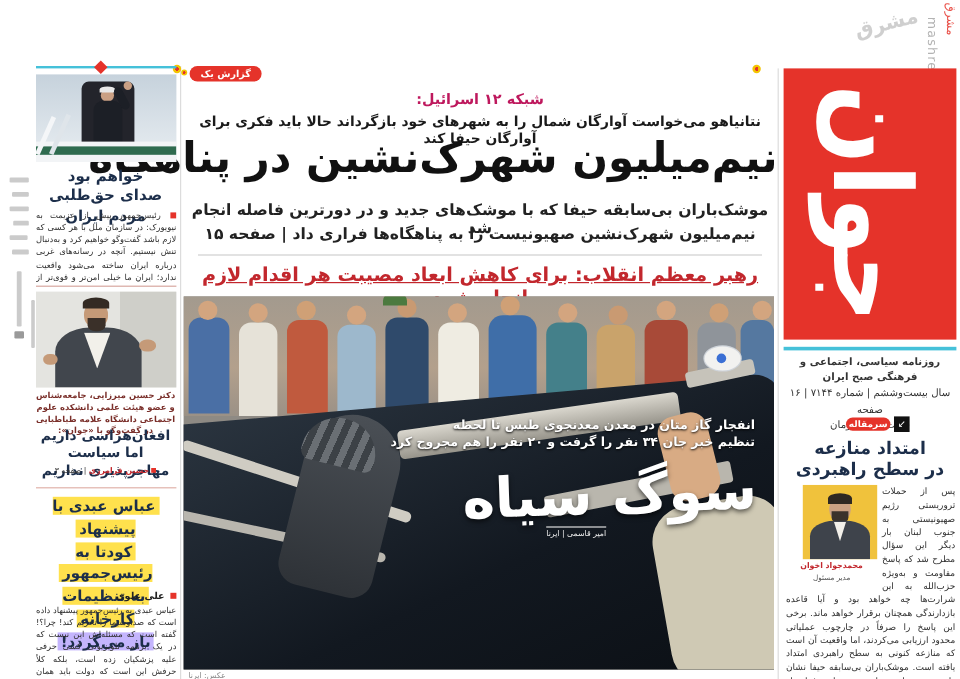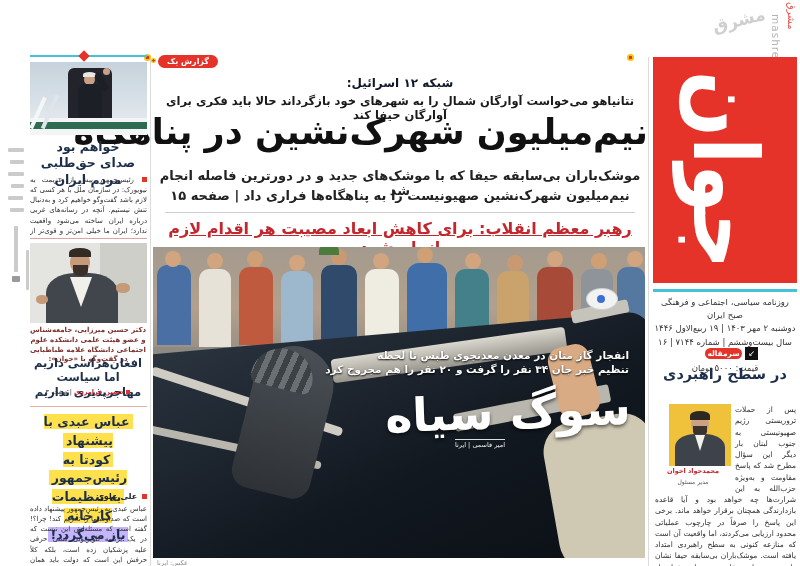--- a/index.html
+++ b/index.html
@@ -30,31 +30,31 @@
 
   <div class="vline" style="left:150px;top:55px;height:511px;"></div>
   <div class="vline" style="left:648px;top:57px;height:509px;"></div>
 
   <div class="abs" style="left:653px;top:57px;width:144px;">
     <div style="width:144px;height:226px;background:#e5332a;display:flex;align-items:center;justify-content:center;overflow:hidden;">
       <span style="color:#fff;font-weight:bold;font-size:78px;transform:rotate(90deg) scaleY(1.15);display:block;letter-spacing:-4px;">جوان</span>
     </div>
     <div class="cyanline" style="left:0;top:232px;width:144px;height:3px;"></div>
     <div class="abs center" style="left:0;top:239px;width:144px;font-size:8.5px;line-height:1.55;color:#333;">
-      <div style="font-weight:normal;">روزنامه سیاسی، اجتماعی و فرهنگی صبح ایران</div>
-      <div>دوشنبه ۲ مهر ۱۴۰۳ | ۱۹ ربیع‌الاول ۱۴۴۶</div>
+      <div style="font-weight:bold;">روزنامه سیاسی، اجتماعی و فرهنگی صبح ایران</div>
       <div>سال بیست‌وششم | شماره ۷۱۴۴ | ۱۶ صفحه</div>
       <div>قیمت: ۵۰۰۰ تومان</div>
     </div>
   </div>
 
   <div class="abs" style="left:653px;top:347px;width:144px;">
     <div class="abs" style="left:92px;top:0;width:13px;height:13px;background:#111;color:#fff;font-size:8px;display:flex;align-items:center;justify-content:center;">↙</div>
     <div class="badge" style="left:52px;top:1px;width:37px;height:11px;font-size:7.5px;">سرمقاله</div>
     <div class="center" style="position:absolute;left:0;top:18px;width:144px;font-weight:bold;font-size:14.5px;line-height:1.25;color:#1c2e4a;">
+      <div>امتداد منازعه</div>
       <div>در سطح راهبردی</div>
     </div>
     <div class="abs jtext" style="left:2px;top:57px;width:141px;height:162px;overflow:hidden;font-size:7.5px;line-height:1.5;">
       <figure style="float:left;width:76px;margin:0 4px 2px 0;text-align:center;">
         <div style="position:relative;width:62px;height:62px;background:#f0c23c;overflow:hidden;">
           <div class="abs" style="left:22px;top:10px;width:18px;height:20px;background:#caa183;border-radius:50% 50% 45% 45%;"></div>
           <div class="abs" style="left:21px;top:7px;width:20px;height:9px;background:#2e2822;border-radius:50% 50% 0 0;"></div>
           <div class="abs" style="left:24px;top:22px;width:14px;height:10px;background:#3a322b;border-radius:0 0 45% 45%;"></div>
           <div class="abs" style="left:6px;top:30px;width:50px;height:32px;background:#3e434b;border-radius:40% 40% 0 0;"></div>
           <div class="abs" style="left:26px;top:31px;width:10px;height:16px;background:#f2f0ea;clip-path:polygon(0 0,100% 0,50% 100%);"></div>
@@ -67,21 +67,21 @@
       <span>پس از حملات تروریستی رژیم صهیونیستی به جنوب لبنان بار دیگر این سؤال مطرح شد که پاسخ مقاومت و به‌ویژه حزب‌الله به این شرارت‌ها چه خواهد بود و آیا قاعده بازدارندگی همچنان برقرار خواهد ماند. برخی این پاسخ را صرفاً در چارچوب عملیاتی محدود ارزیابی می‌کردند، اما واقعیت آن است که منازعه کنونی به سطح راهبردی امتداد یافته است. موشک‌باران بی‌سابقه حیفا نشان داد عمق میدانی مقاومت به‌مراتب فراتر از محاسبات دشمن است و معادله‌های تازه‌ای در حال شکل‌گیری است که توازن را به زیان رژیم صهیونیستی تغییر می‌دهد. در این شرایط تل‌آویو ناگزیر است میان جنگ فرسایشی پرهزینه و عقب‌نشینی از اهداف اعلامی خود یکی را برگزیند و هر دو گزینه برای آینده این رژیم خطرناک است. تداوم این روند در ماه‌های آینده نشان خواهد داد که ابتکار عمل در میدان و در سطح راهبردی در اختیار محور مقاومت است.</span>
     </div>
   </div>
 
   <div class="flower" style="left:144px;top:54px;width:7px;height:7px;"></div>
   <div class="flower" style="left:151px;top:58px;width:5px;height:5px;"></div>
   <div class="flower" style="left:627px;top:54px;width:7px;height:7px;"></div>
 
   <div class="badge" style="left:158px;top:55px;width:60px;height:13px;font-size:8px;">گزارش یک</div>
 
-  <div class="abs center" style="left:160px;top:76px;width:480px;font-size:12px;font-weight:bold;color:#0f172a;">شبکه ۱۲ اسرائیل:</div>
+  <div class="abs center" style="left:160px;top:76px;width:480px;font-size:12px;font-weight:bold;color:#be185d;">شبکه ۱۲ اسرائیل:</div>
   <div class="abs center" style="left:155px;top:94px;width:490px;font-size:11.5px;font-weight:bold;color:#1a1a1a;">نتانیاهو می‌خواست آوارگان شمال را به شهرهای خود بازگرداند حالا باید فکری برای آوارگان حیفا کند</div>
   <div class="abs center" style="left:150px;top:112px;width:498px;font-size:35px;font-weight:bold;color:#111;letter-spacing:-1px;white-space:nowrap;">نیم‌میلیون شهرک‌نشین در پناهگاه</div>
   <div class="abs center" style="left:155px;top:168px;width:490px;font-size:13px;font-weight:bold;color:#222;">موشک‌باران بی‌سابقه حیفا که با موشک‌های جدید و در دورترین فاصله انجام شد</div>
   <div class="abs center" style="left:155px;top:188px;width:490px;font-size:13px;font-weight:bold;color:#222;">نیم‌میلیون شهرک‌نشین صهیونیست را به پناهگاه‌ها فراری داد | صفحه ۱۵</div>
   <div class="hline" style="left:165px;top:212px;width:470px;"></div>
   <div class="abs center crimson" style="left:155px;top:219px;width:490px;font-size:16px;font-weight:bold;text-decoration:underline;">رهبر معظم انقلاب: برای کاهش ابعاد مصیبت هر اقدام لازم انجام شود</div>
 
   <div class="abs" style="left:153px;top:247px;width:492px;height:311px;background:#8e8a84;overflow:hidden;">
 
     <div class="abs" style="left:0;top:0;width:492px;height:100px;background:linear-gradient(180deg,#a39a8e 0%,#b3a08c 60%,#9b9186 100%);"></div>

